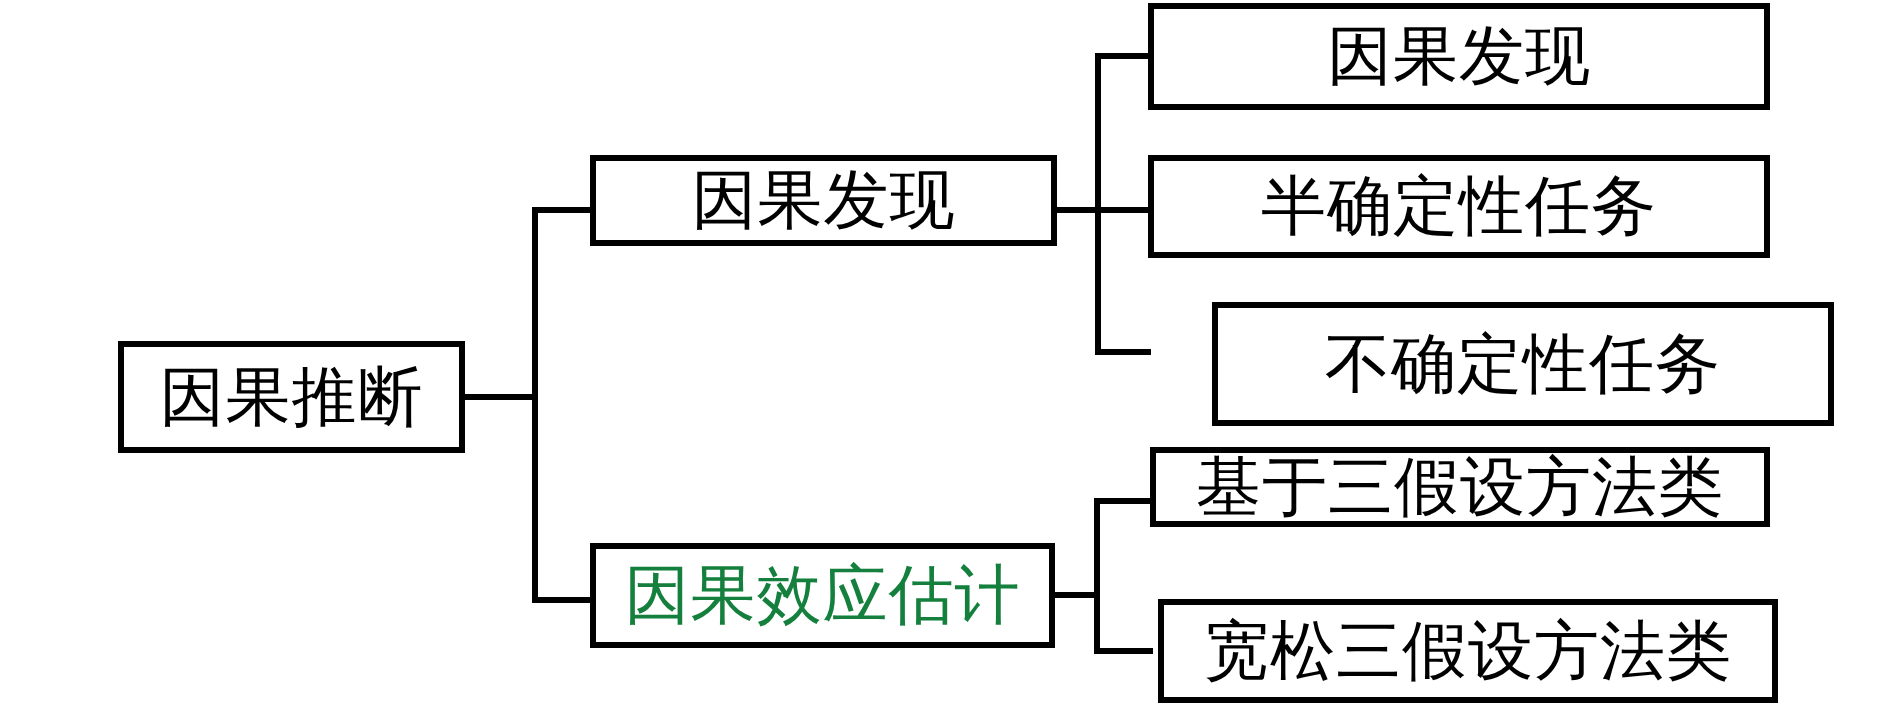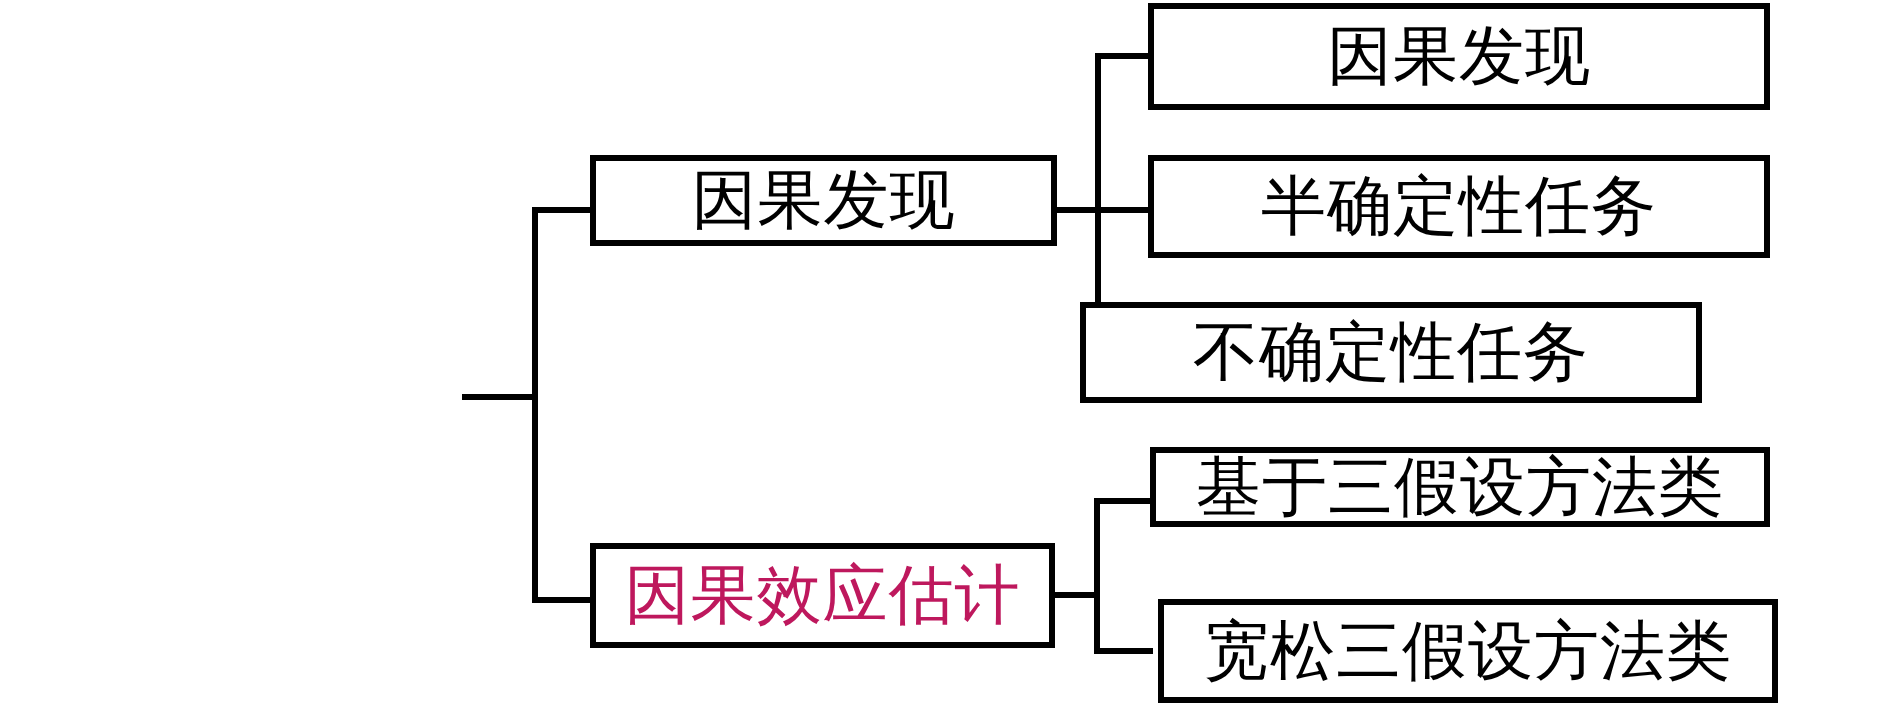--- a/index.html
+++ b/index.html
@@ -40,21 +40,21 @@
     font-size: 65px;
     line-height: 1;
     white-space: nowrap;
     letter-spacing: 1px;
   }
   #node-root      { left: 118px;  top: 341px; width: 347px; height: 112px; }
   #node-discovery { left: 590px;  top: 155px; width: 467px; height: 91px; }
   #node-effect    { left: 590px;  top: 543px; width: 465px; height: 105px; }
   #node-task1     { left: 1148px; top: 3px;   width: 622px; height: 107px; }
   #node-task2     { left: 1148px; top: 155px; width: 622px; height: 103px; }
-  #node-task3     { left: 1080px; top: 302px; width: 622px; height: 101px; }
+  #node-task3     { left: 1212px; top: 302px; width: 622px; height: 124px; }
   #node-method1   { left: 1150px; top: 447px; width: 620px; height: 80px; }
   #node-method2   { left: 1150px; top: 599px; width: 620px; height: 104px; margin-left: 8px; }
 </style>
 </head>
 <body>
 
 <div class="stage" style="background: rgb(255, 255, 255);">
 
   <svg class="connectors" viewBox="0 0 1890 708" xmlns="http://www.w3.org/2000/svg" aria-hidden="true">
     <path d="M465 397 H535" style="stroke: rgb(0, 0, 0);"></path>
@@ -64,24 +64,25 @@
     <path d="M1057 210 H1148" style="stroke: rgb(0, 0, 0);"></path>
     <path d="M1098 56 V352" style="stroke: rgb(0, 0, 0);"></path>
     <path d="M1098 56 H1148" style="stroke: rgb(0, 0, 0);"></path>
     <path d="M1098 352 H1148" style="stroke: rgb(0, 0, 0);"></path>
     <path d="M1055 595 H1097" style="stroke: rgb(0, 0, 0);"></path>
     <path d="M1097 501 V651" style="stroke: rgb(0, 0, 0);"></path>
     <path d="M1097 501 H1150" style="stroke: rgb(0, 0, 0);"></path>
     <path d="M1097 651 H1150" style="stroke: rgb(0, 0, 0);"></path>
   </svg>
 
+  <div class="node" id="node-root" style="background: rgb(255, 255, 255); border-color: rgb(0, 0, 0); color: rgb(0, 0, 0);">因果推断</div>
 
   <div class="node" id="node-discovery" style="background: rgb(255, 255, 255); border-color: rgb(0, 0, 0); color: rgb(0, 0, 0);">因果发现</div>
 
-  <div class="node" id="node-effect" style="background: rgb(255, 255, 255); border-color: rgb(0, 0, 0); color: #be185d;">因果效应估计</div>
+  <div class="node" id="node-effect" style="background: rgb(255, 255, 255); border-color: rgb(0, 0, 0); color: #15803d;">因果效应估计</div>
 
   <div class="node" id="node-task1" style="background: rgb(255, 255, 255); border-color: rgb(0, 0, 0); color: rgb(0, 0, 0);">因果发现</div>
 
   <div class="node" id="node-task2" style="background: rgb(255, 255, 255); border-color: rgb(0, 0, 0); color: rgb(0, 0, 0);">半确定性任务</div>
 
   <div class="node" id="node-task3" style="background: rgb(255, 255, 255); border-color: rgb(0, 0, 0); color: rgb(0, 0, 0);">不确定性任务</div>
 
   <div class="node" id="node-method1" style="background: rgb(255, 255, 255); border-color: rgb(0, 0, 0); color: rgb(0, 0, 0);">基于三假设方法类</div>
 
   <div class="node" id="node-method2" style="background: rgb(255, 255, 255); border-color: rgb(0, 0, 0); color: rgb(0, 0, 0);">宽松三假设方法类</div>

